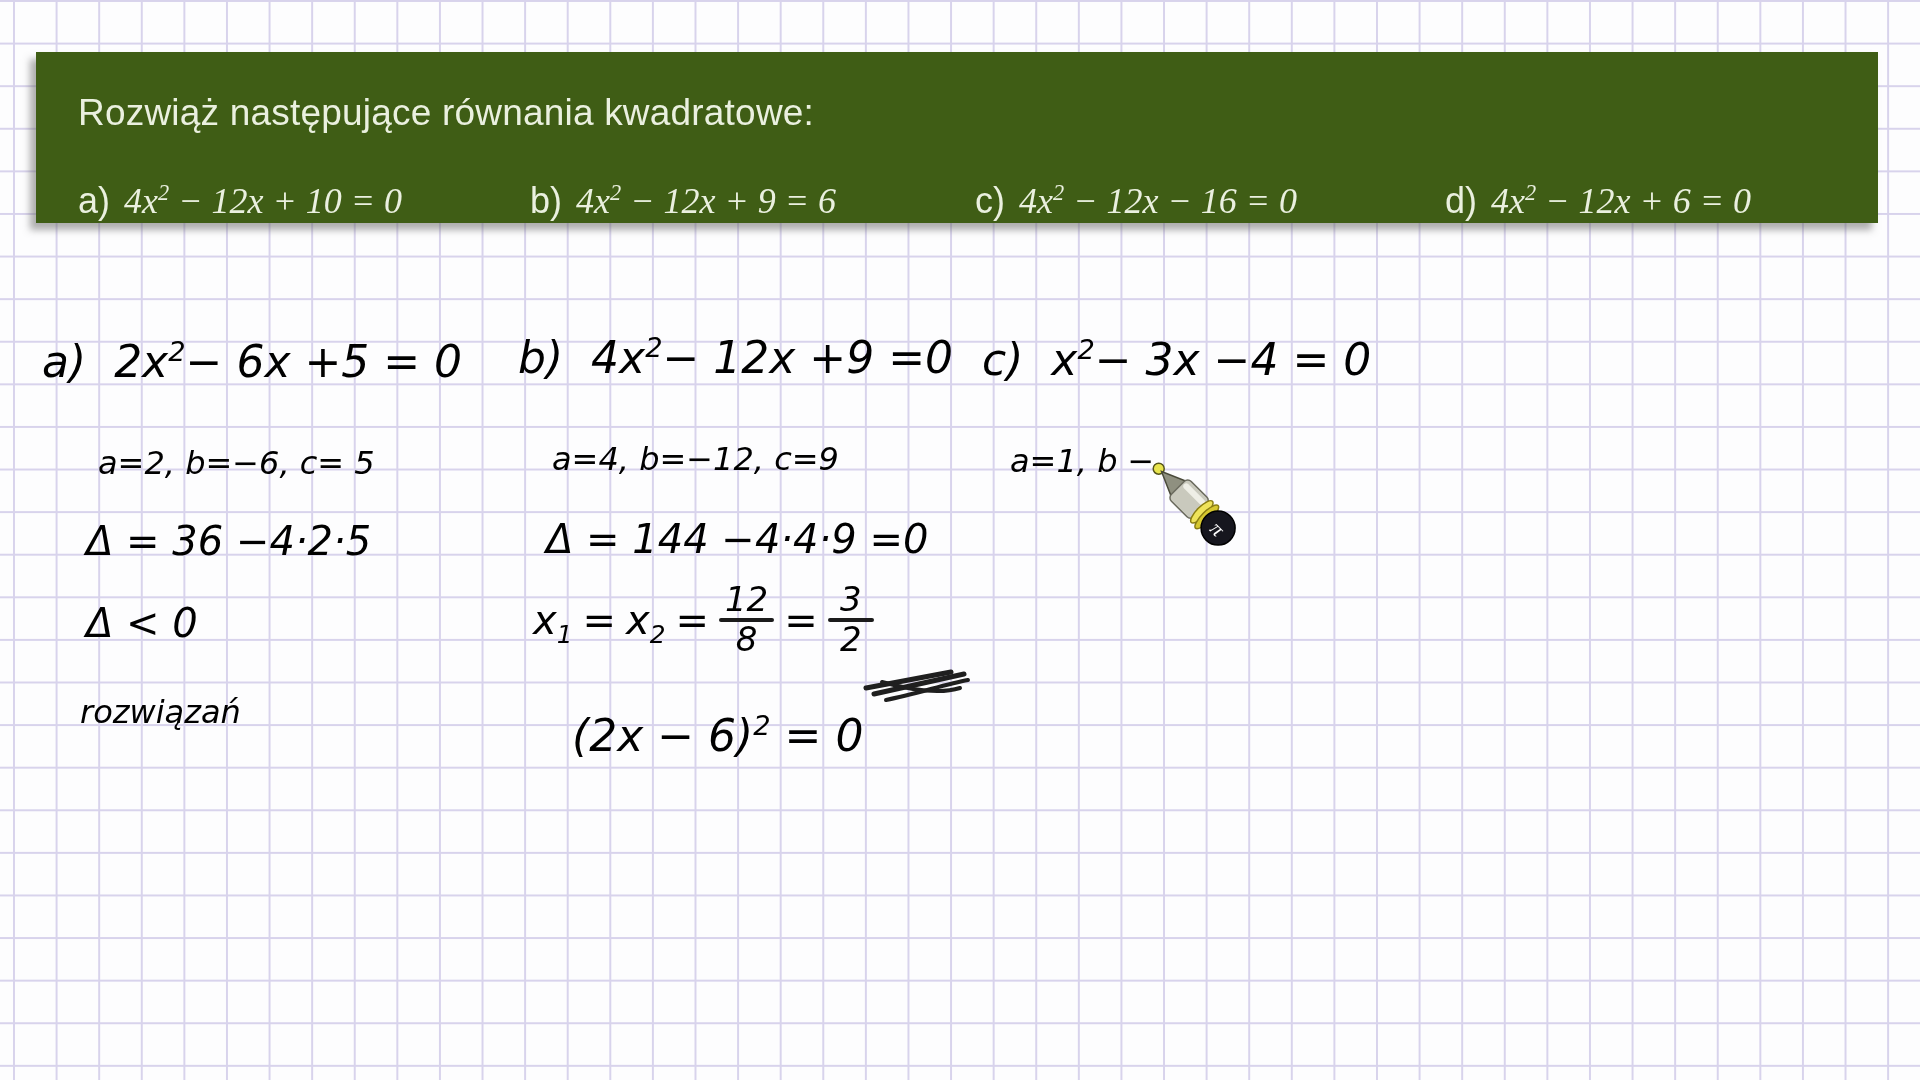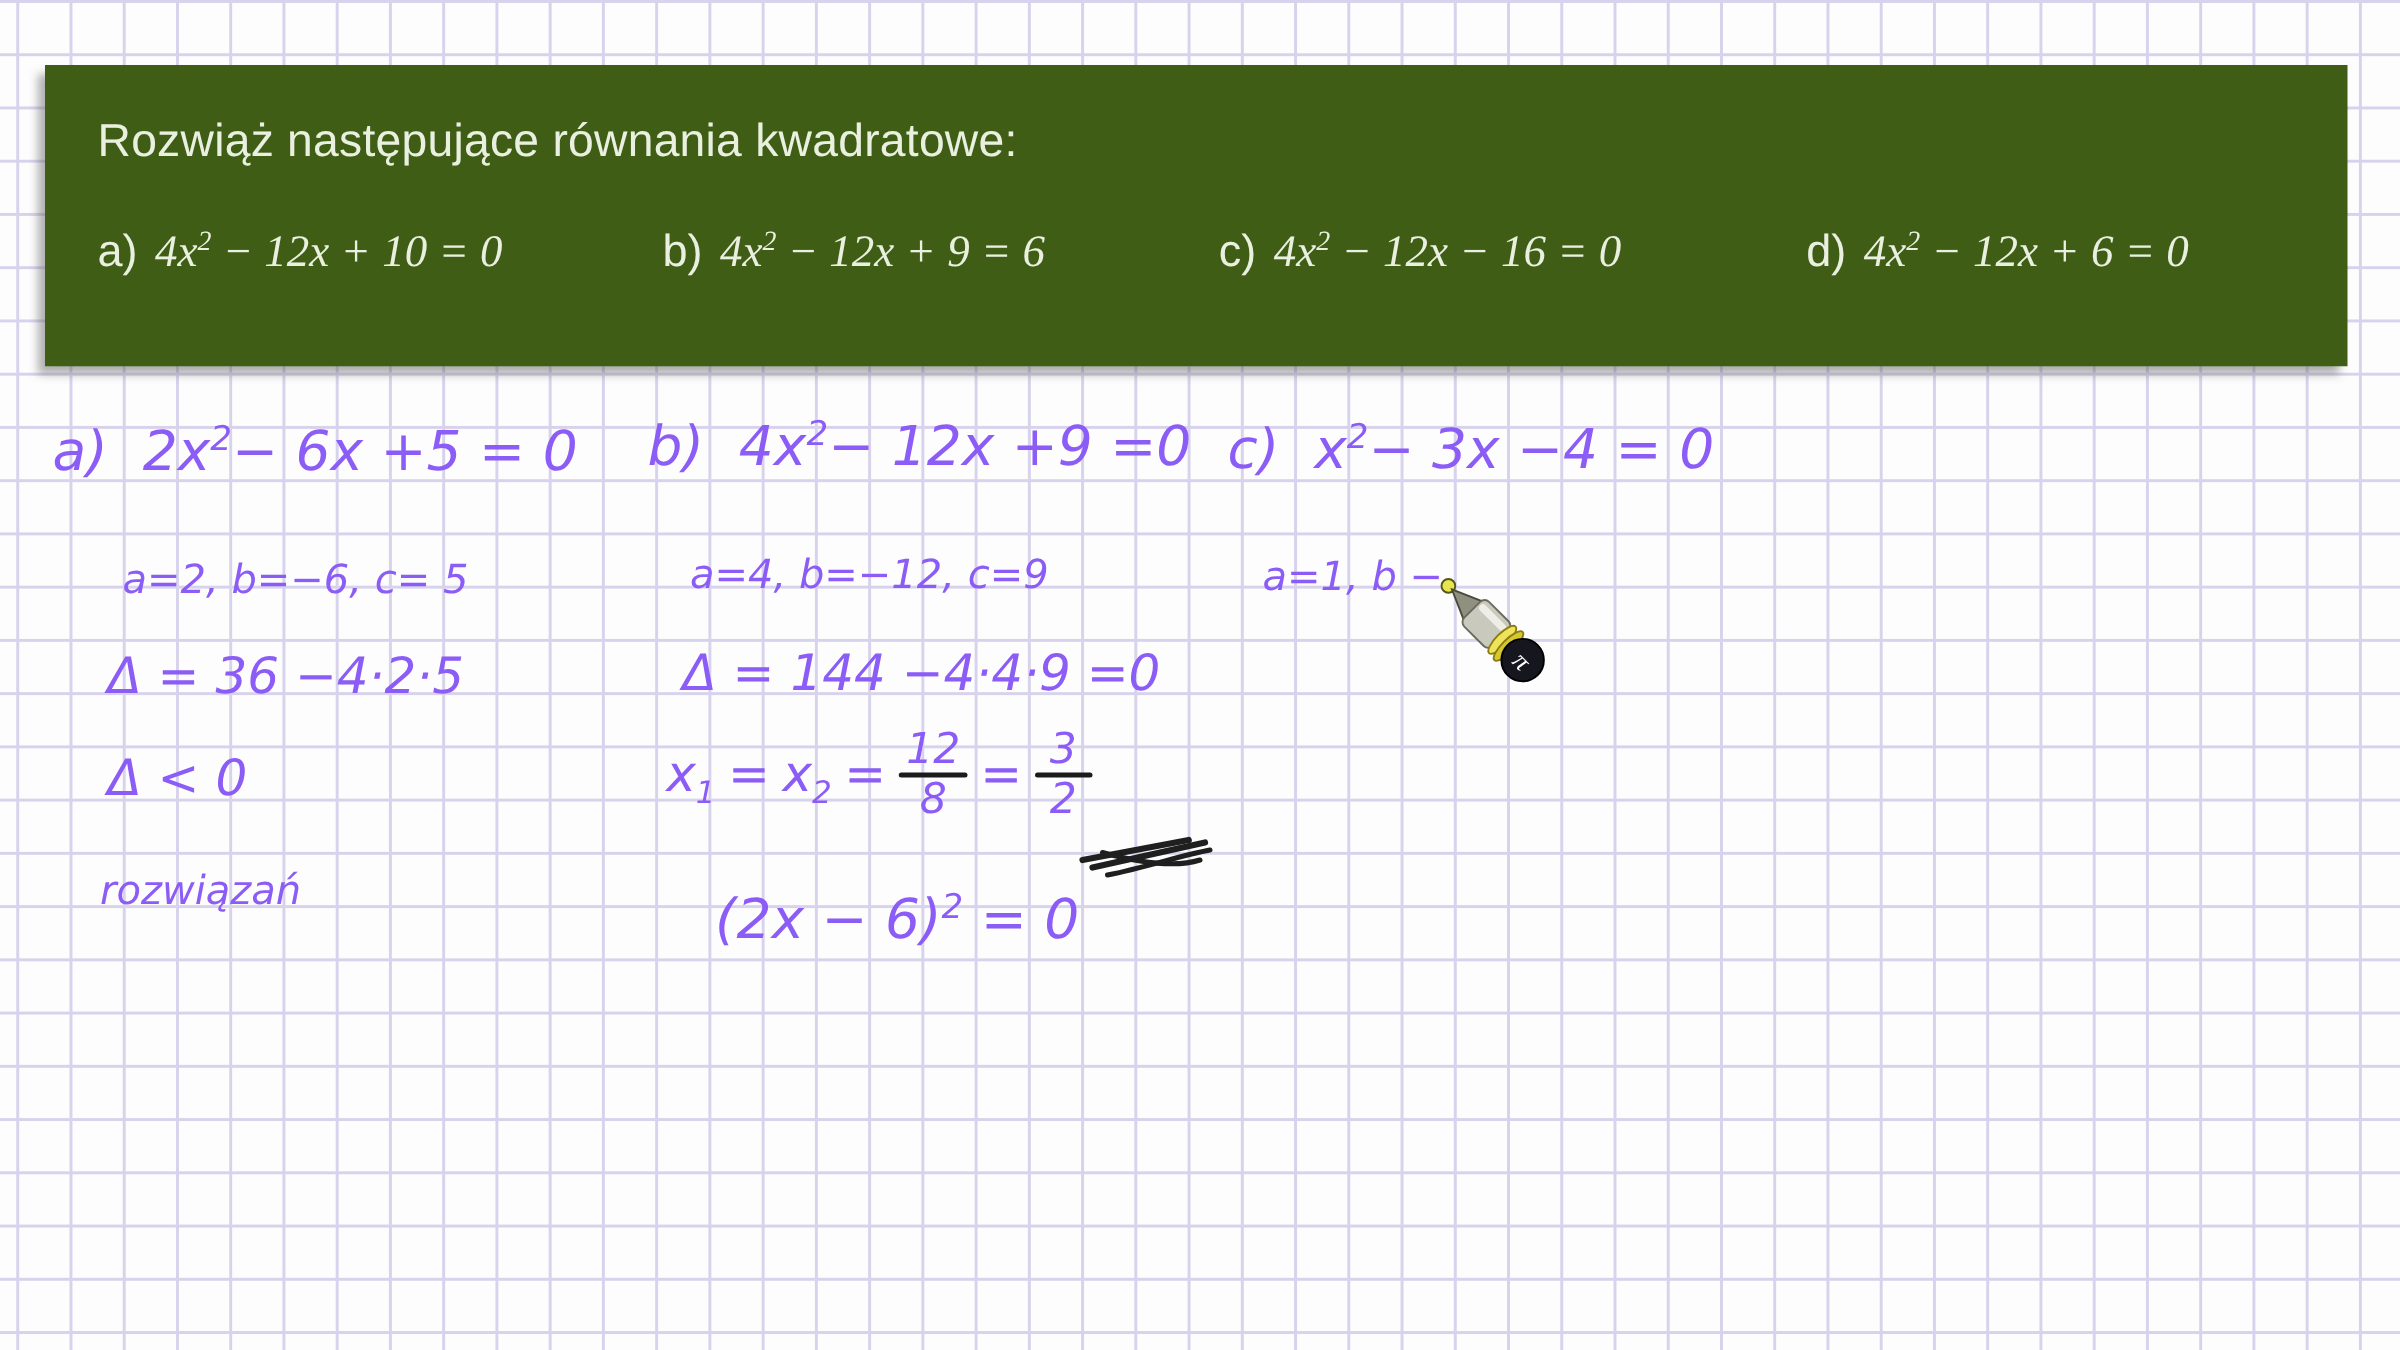--- a/index.html
+++ b/index.html
@@ -9,38 +9,38 @@
     background-color:#fdfdfe;
     background-image:
       linear-gradient(to right, #d8d3ec 2px, transparent 2px),
       linear-gradient(to bottom, #d8d3ec 2px, transparent 2px);
     background-size:42.6px 42.6px;
     background-position:13px 0px;
     font-family:"Liberation Sans", sans-serif;
   }
   
   .banner {
-    position:absolute; left:36px; top:52px; width:1842px; height:241px;
+    position:absolute; left:36px; top:52px; width:1842px; height:171px;
     background:#3f5d15; color:#eaf0df;
     box-shadow:-6px 7px 7px rgba(95,95,95,.5);
   }
   .banner-title {
     position:absolute; left:42px; top:40px;
     font-size:37px; letter-spacing:.2px;
   }
   .eq-row { position:absolute; left:0; top:128px; width:100%; height:60px; }
   .eq { position:absolute; white-space:nowrap; font-size:36px; }
   .eq .lbl { font-family:"Liberation Sans", sans-serif; margin-right:14px; }
   .eq .math { font-family:"Liberation Serif", serif; font-style:italic; }
   .eq-a { left:42px; } .eq-b { left:494px; } .eq-c { left:939px; } .eq-d { left:1409px; }
   .sup { font-size:62%; vertical-align:super; line-height:0; }
   .sub { font-size:62%; vertical-align:sub; line-height:0; }
   
   .hw {
-    position:absolute; white-space:nowrap; color:#8b5cf6;
+    position:absolute; white-space:nowrap; color:#000000;
     font-family:"DejaVu Sans", sans-serif; font-style:italic;
   }
   .hw-xl { font-size:44px; }
   .hw-lg { font-size:40px; }
   .hw-md { font-size:32px; }
   .roots { display:flex; align-items:center; gap:10px; }
   .frac { display:inline-flex; flex-direction:column; align-items:center; line-height:1.05; }
   .frac .num, .frac .den { font-size:34px; padding:0 6px; }
   .frac .bar { height:4px; min-width:46px; width:100%; background:#1b1b1b; border-radius:2px; }
   .concl { line-height:45px; }

